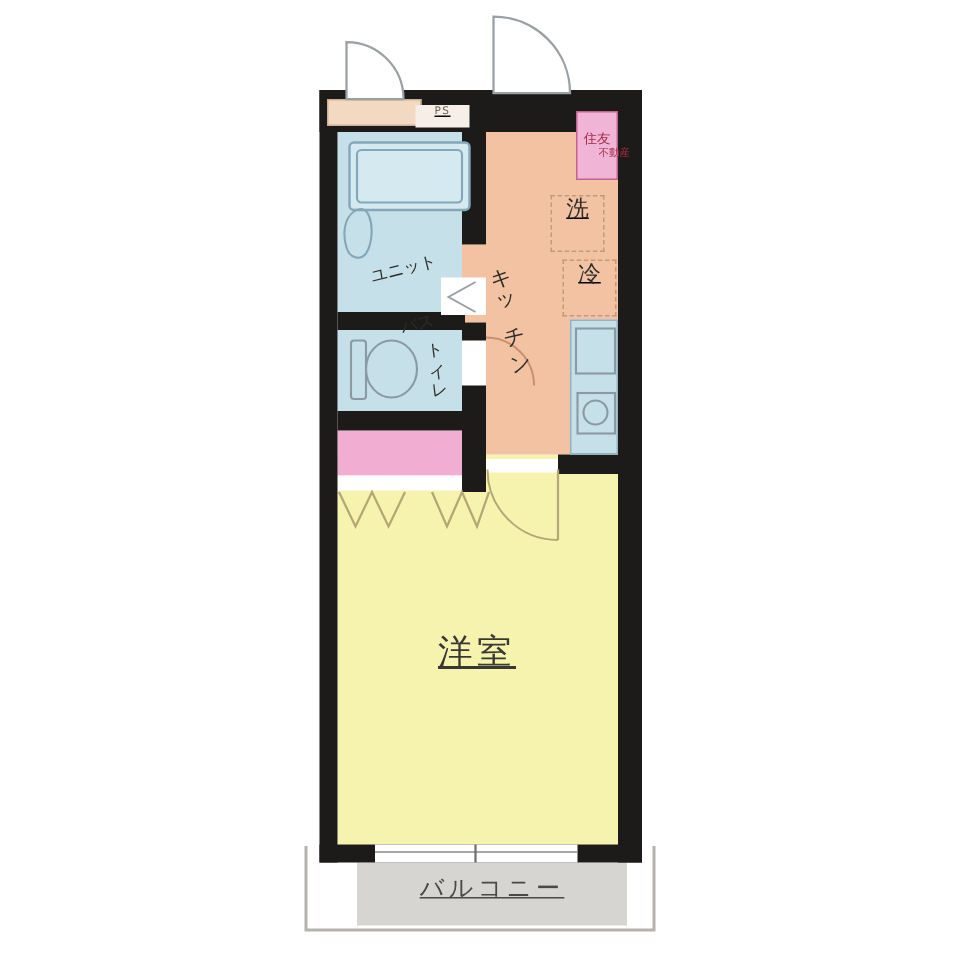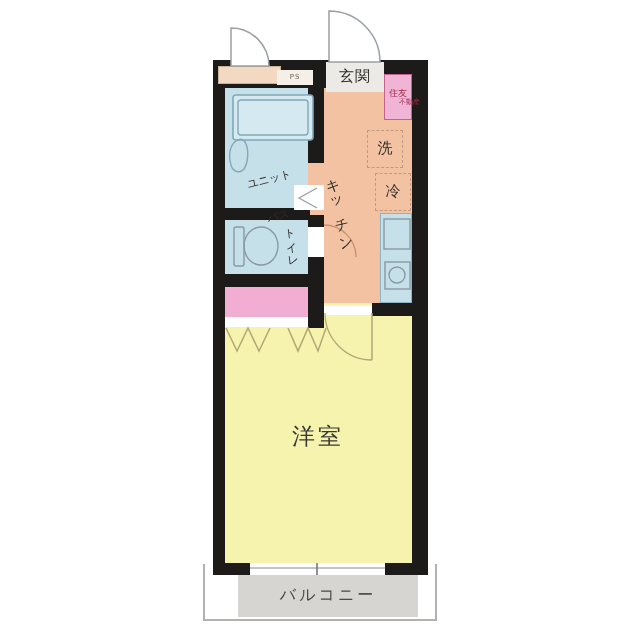--- a/index.html
+++ b/index.html
@@ -2,21 +2,21 @@
 <html style="--wall: #1d1b19; --bath: #c6e0e9; --tubfill: #d4e9f0; --kitchen: #f2c2a3; --closet: #f2aed2; --room: #f6f3ae; --balcony: #d6d5d2; --genkan: #eceae6; --sill: #f3d9c2; --counter: #c6e0e9; --stamp-bg: #f0b4d6; --stamp-text: #a02c48; --line: #9aa0a4; --door: #b2a775; --fixture: #84a7b8; --dash: #c49a7c;"><head>
 <meta charset="utf-8">
 <style>
   html,body{margin:0;padding:0;background:#ffffff;}
   #canvas{position:relative;width:640px;height:640px;background:#fff;overflow:hidden;
           font-family:"DejaVu Sans","Liberation Sans",sans-serif;}
   .abs{position:absolute;}
   .wall{position:absolute;background:var(--wall);}
   .room{position:absolute;}
   .lbl{position:absolute;color:#2e2c28;line-height:1.15;white-space:pre;}
-  .center{display:flex;align-items:center;justify-content:center;text-align:center;}
+  .center{display:flex;align-items:flex-start;justify-content:center;text-align:center;text-decoration:underline;}
   svg.overlay{position:absolute;left:0;top:0;width:640px;height:640px;pointer-events:none;}
   .arcline{fill:#ffffff;stroke:var(--line);stroke-width:1.5;}
   .thinarc{fill:none;stroke:var(--door);stroke-width:1.3;}
   .fix{fill:none;stroke:var(--fixture);stroke-width:1.4;}
   .fixfill{fill:var(--tubfill);stroke:var(--fixture);stroke-width:1.6;}
   .zig{fill:none;stroke:var(--door);stroke-width:1.5;}
   .dashedbox{position:absolute;border:1px dashed var(--dash);}
   .vtext{writing-mode:vertical-rl;text-orientation:upright;}
 </style>
 </head>
@@ -41,23 +41,20 @@
   <div class="wall" style="left:225px;top:208px;width:85px;height:12px;"></div>
   <div class="wall" style="left:225px;top:274px;width:85px;height:13px;"></div>
   <div class="wall" style="left:308px;top:88px;width:16px;height:75px;"></div>
   <div class="wall" style="left:308px;top:215px;width:16px;height:12px;"></div>
   <div class="wall" style="left:308px;top:257px;width:16px;height:71px;"></div>
   <div class="wall" style="left:372px;top:303px;width:40px;height:13px;"></div>
 
   <div class="abs" style="left:218px;top:66px;width:63px;height:18px;background:var(--sill);border:1px solid #c9b096;box-sizing:border-box;"></div>
   <div class="abs center" style="left:277px;top:70px;width:36px;height:15px;background:#f5efe8;">
     <span class="lbl" style="position:static;font-size:7px;color:#6b5f52;letter-spacing:1px;">PS</span>
-  </div>
-  <div class="abs center" style="left:326px;top:62px;width:58px;height:30px;background:var(--genkan);">
-    <span class="lbl" style="position:static;font-size:15px;color:#2a2825;letter-spacing:1px;">玄関</span>
   </div>
   <div class="abs" style="left:384px;top:74px;width:28px;height:46px;background:var(--stamp-bg);border:1px solid #c2638e;box-sizing:border-box;
               display:flex;flex-direction:column;align-items:center;justify-content:center;">
     <span class="lbl" style="position:static;font-size:9px;color:var(--stamp-text);text-align:right;">住友</span>
     <span class="lbl" style="position:static;font-size:7px;color:var(--stamp-text);margin-left:23px;">不動産</span>
   </div>
   <div class="abs" style="left:324px;top:306px;width:48px;height:9px;background:#ffffff;"></div>
   <div class="abs" style="left:250px;top:563px;width:135px;height:12px;background:#ffffff;"></div>
   <div class="abs" style="left:294px;top:185px;width:30px;height:25px;background:#ffffff;"></div>
 

